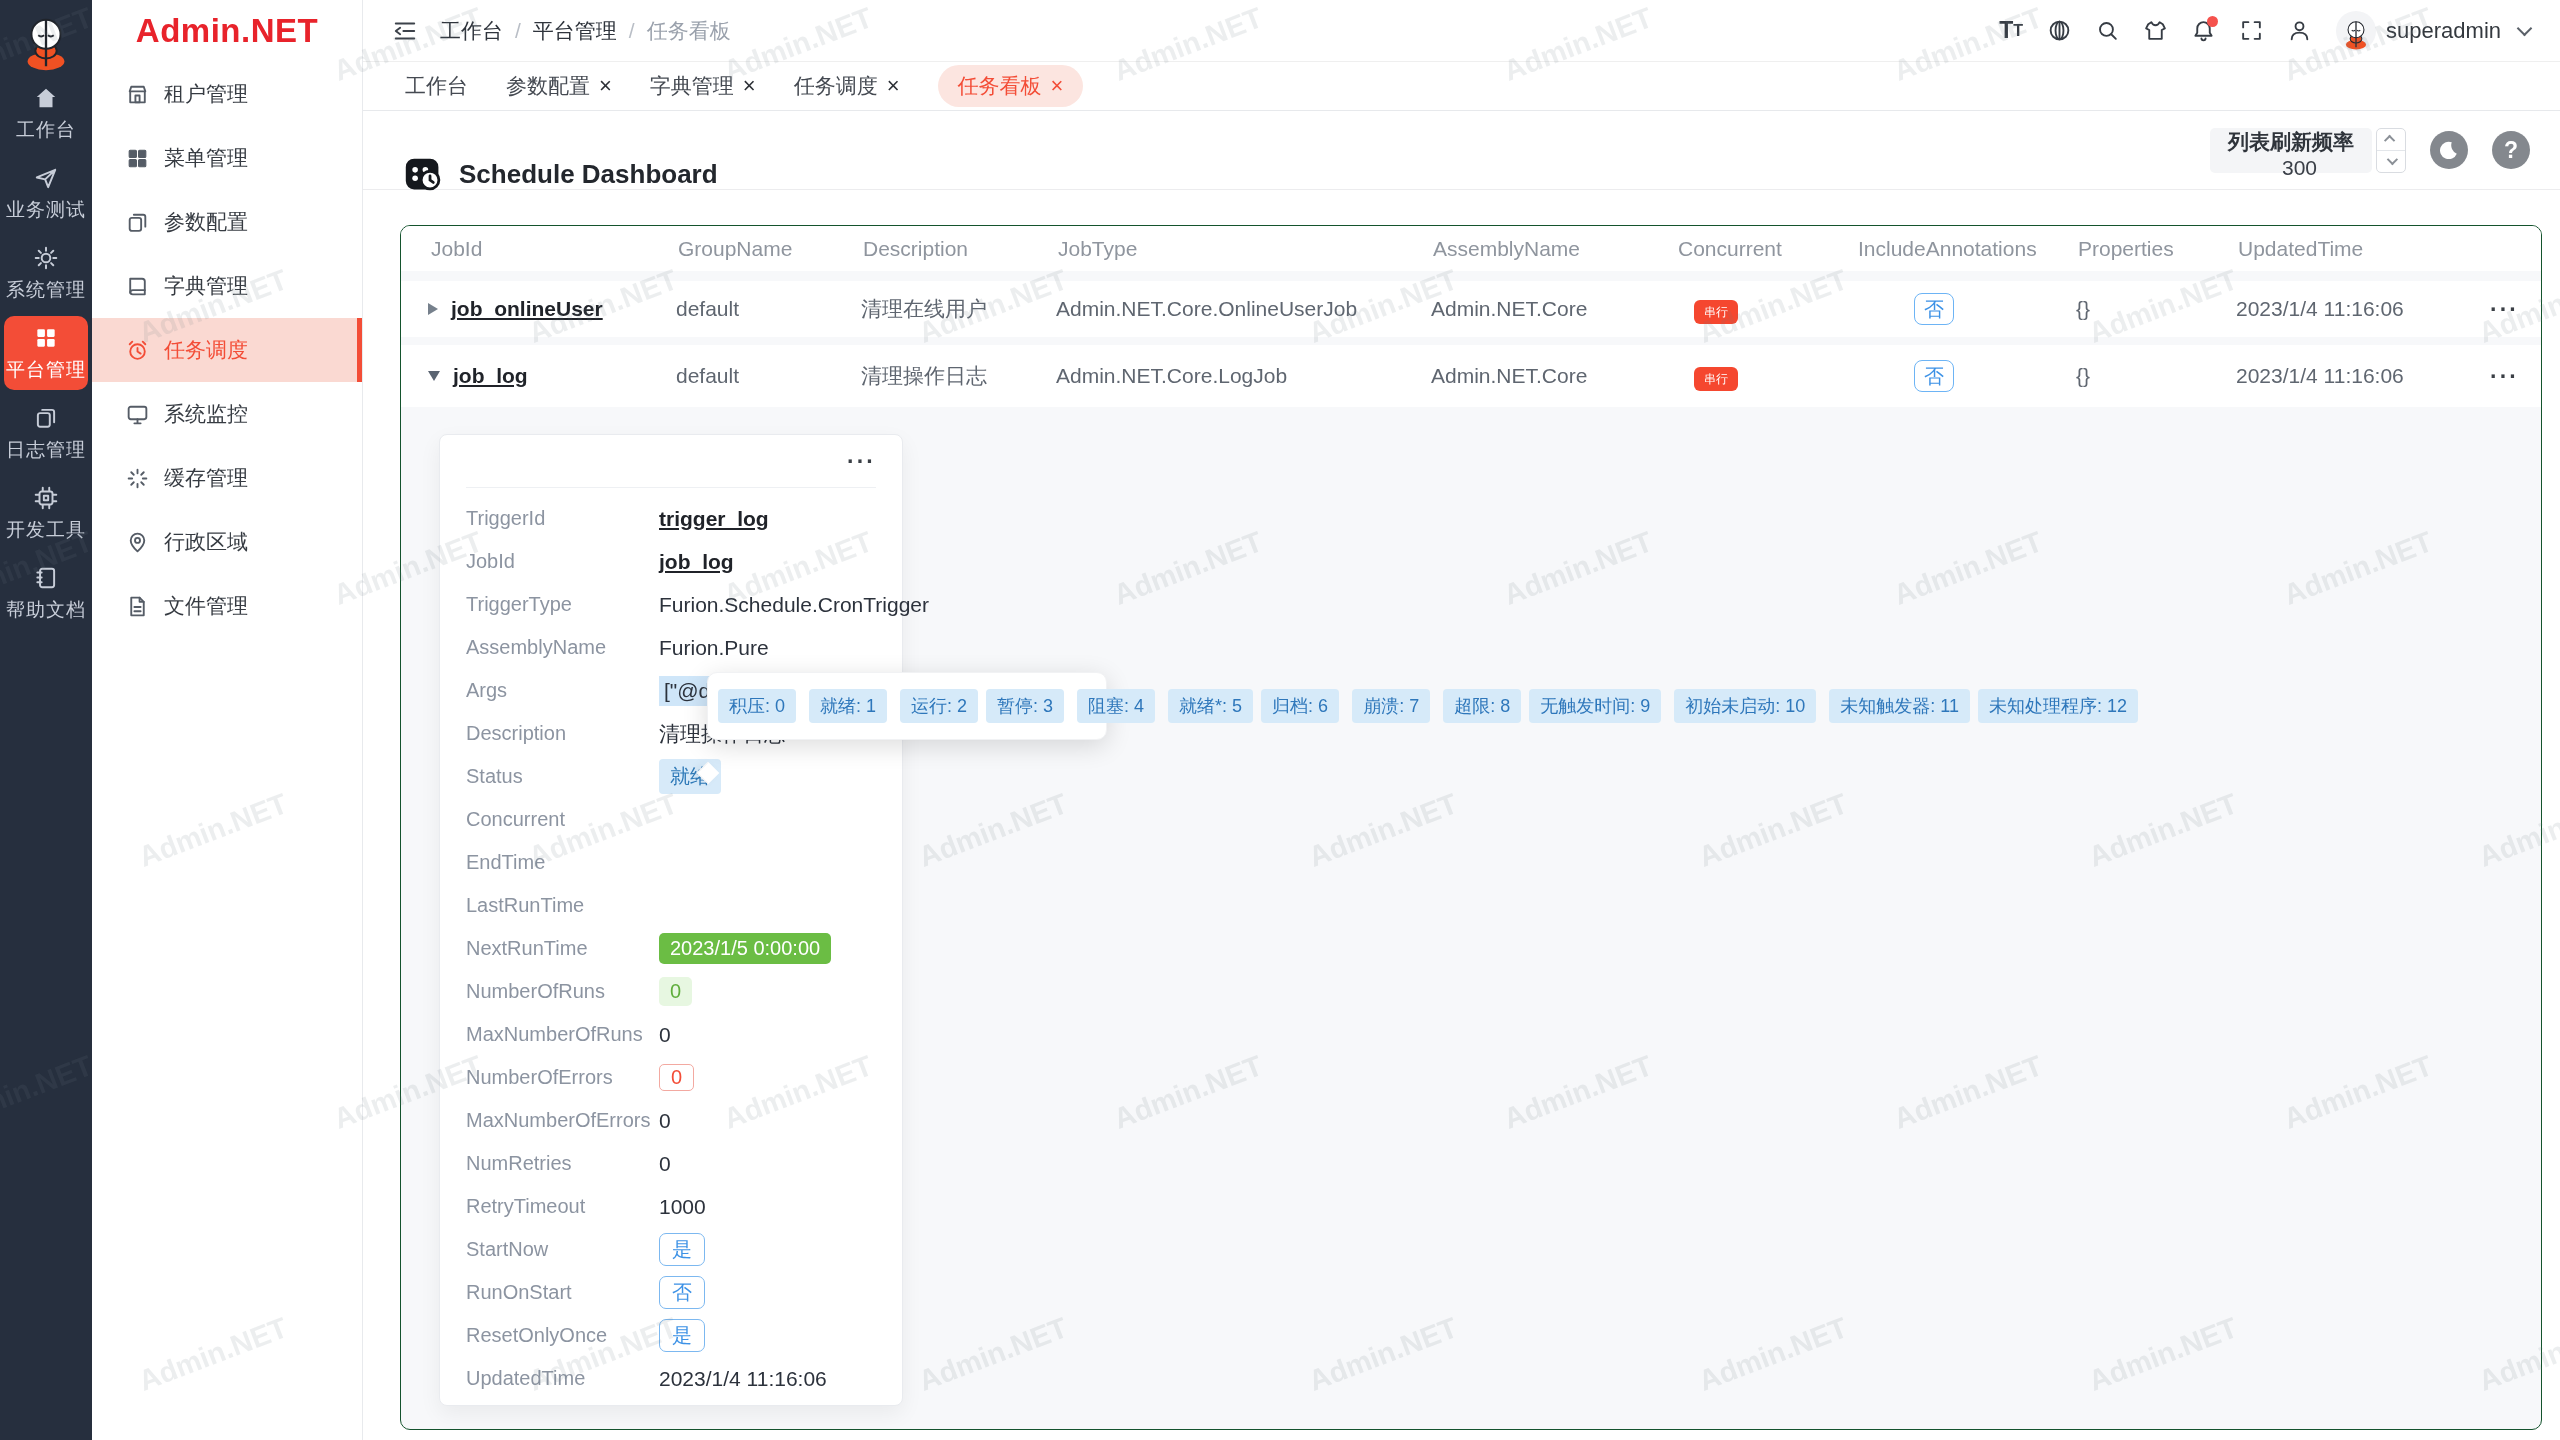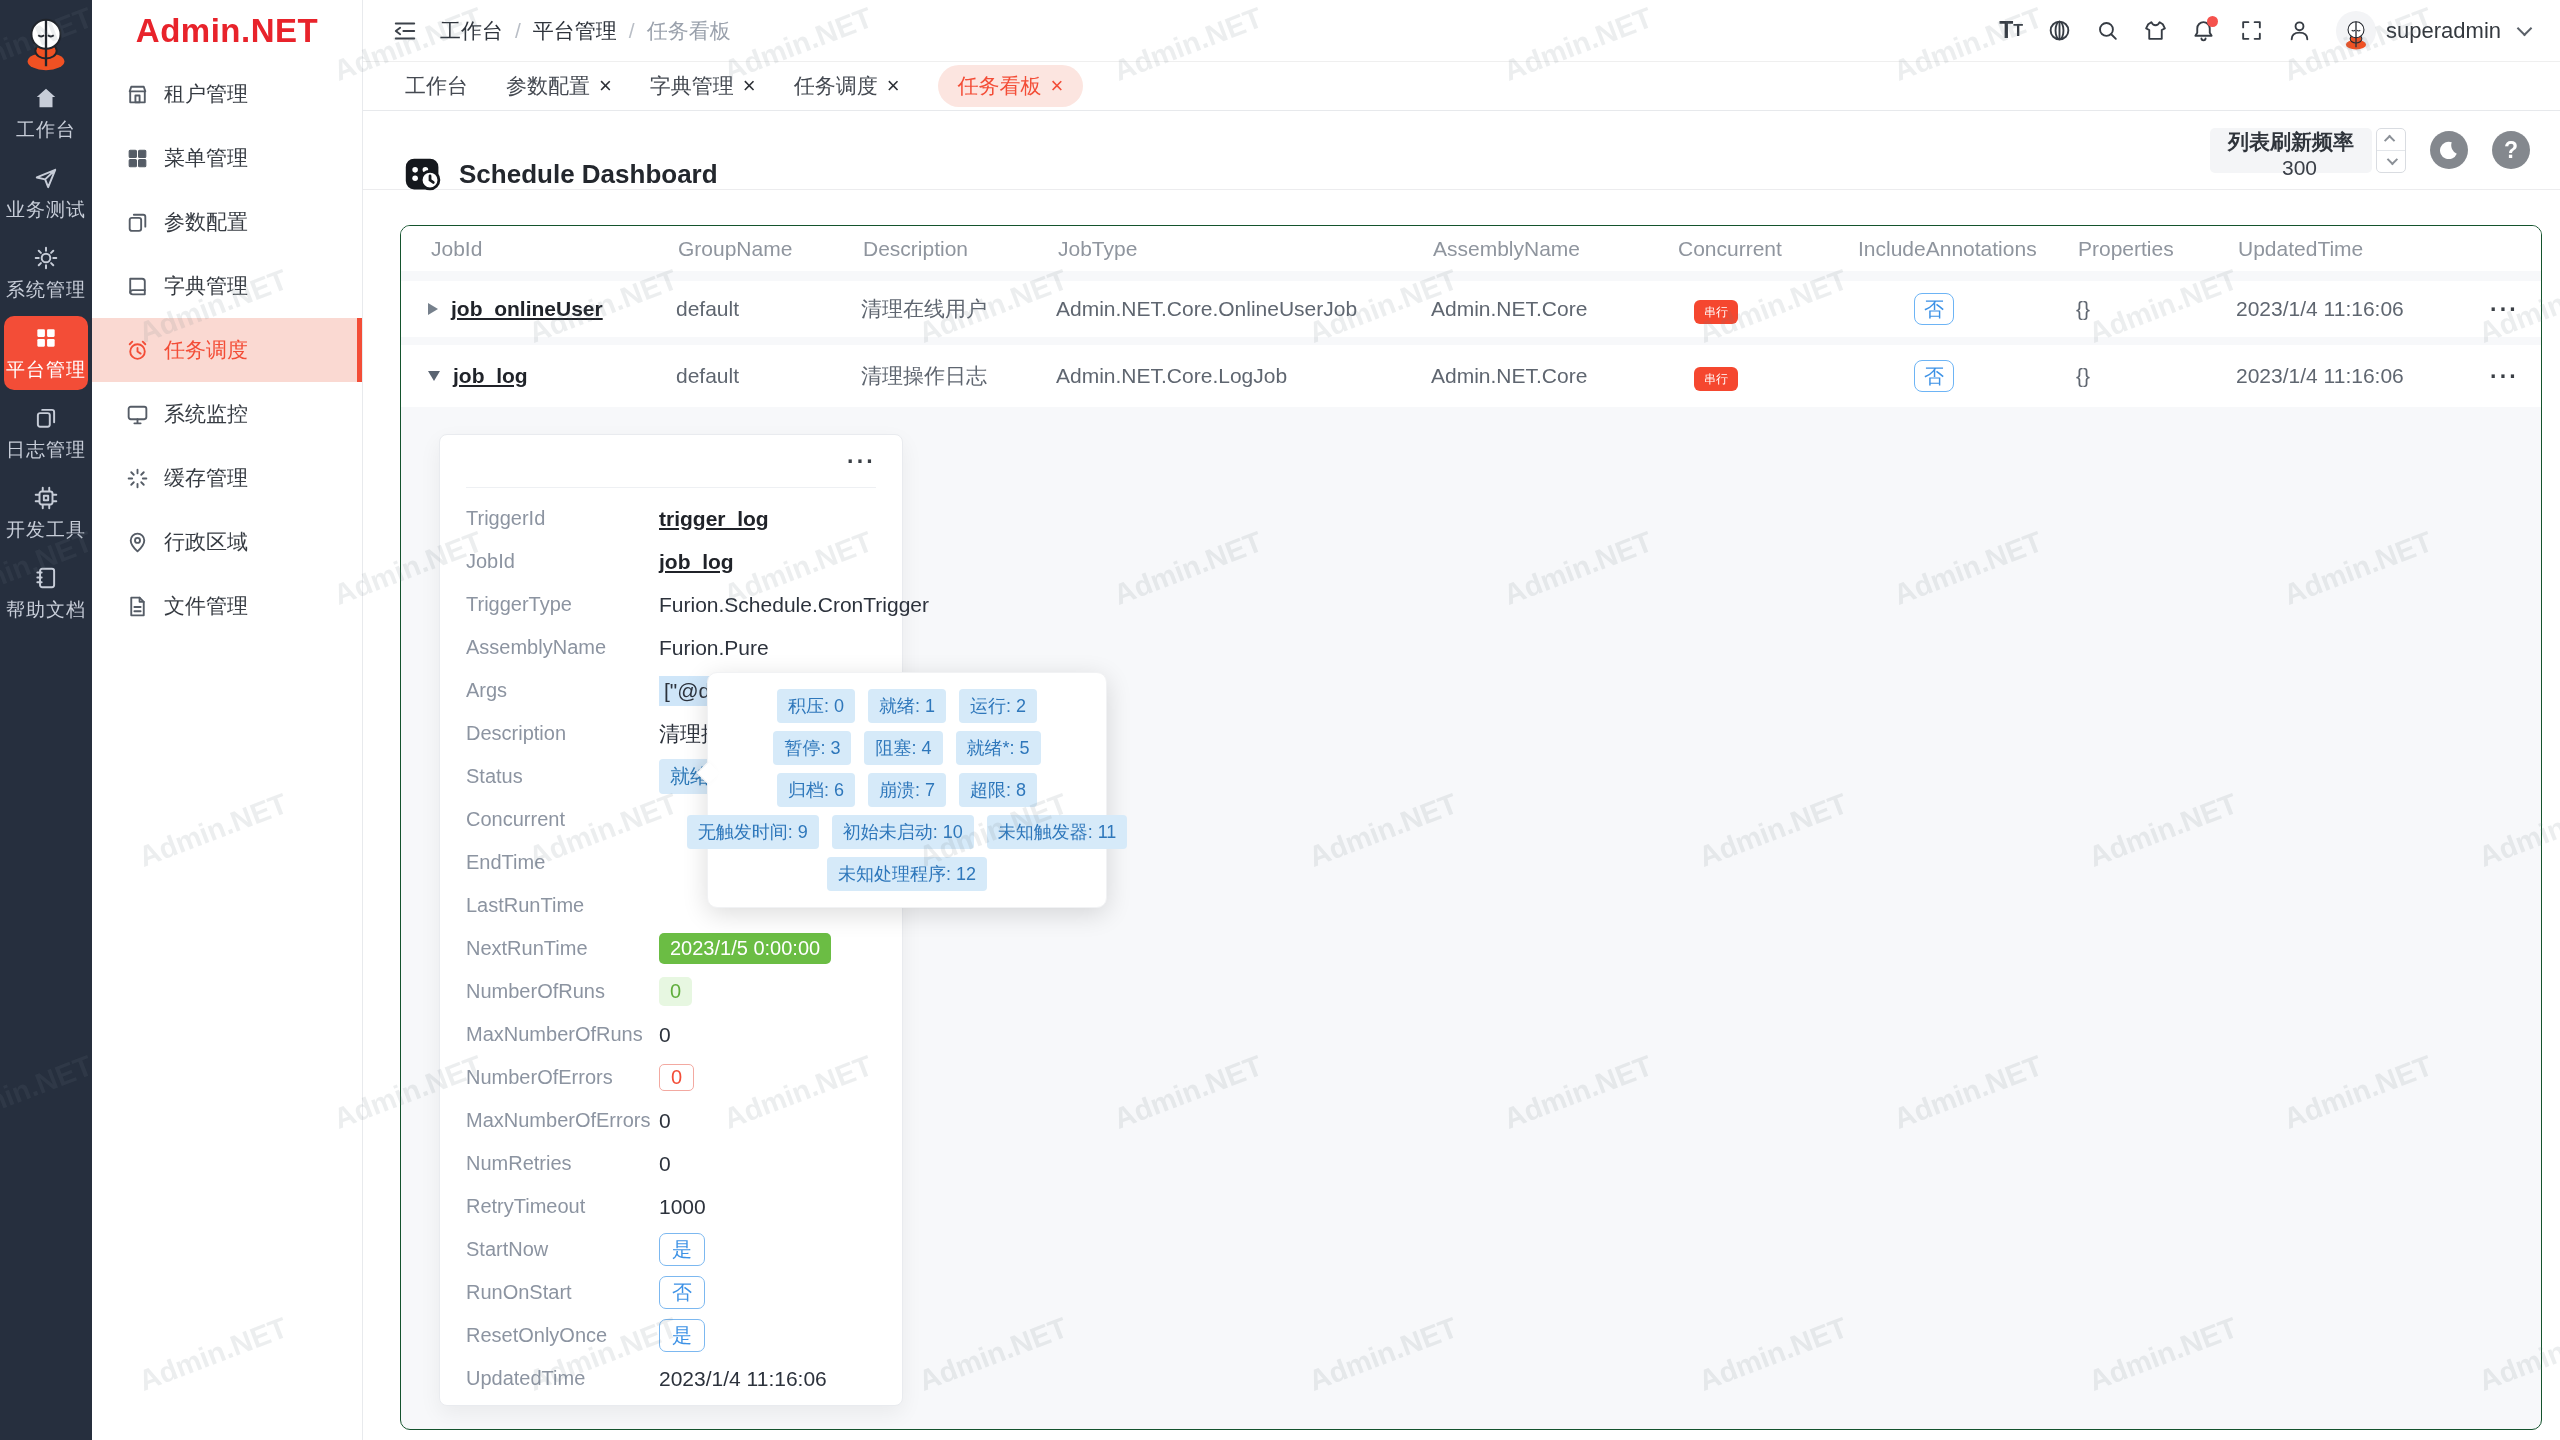--- a/index.html
+++ b/index.html
@@ -112,21 +112,21 @@
   .chip-blue-light { background:#d7eaf9; color:#2f7ab8; font-size:20px; padding:4px 11px; border-radius:4px; }
   .chip-hl { background:#cfe6f9; color:#2c323c; font-size:21px; padding:3px 5px; }
   .chip-green { background:#6bbd44; color:#fff; font-size:20px; padding:4px 11px; border-radius:5px; }
   .chip-green-light { background:#e7f7e1; color:#5fae3c; font-size:20px; padding:3px 11px; border-radius:5px; }
   .chip-red-outline { background:#fff; border:1px solid #f3a9a1; color:#f34d37; font-size:20px; padding:1px 11px; border-radius:5px; }
   .chip-blue-outline { background:#fff; border:1px solid #7cb8f0; color:#3d92e6; font-size:20px; padding:2px 12px; border-radius:7px; }
 
   
   .popover { position:absolute; left:306px; top:265px; width:400px; background:#fff; border:1px solid #f1f2f4;
              border-radius:10px; box-shadow:0 6px 26px rgba(0,0,0,0.14); padding:16px 10px; z-index:5;
-             display:flex; flex-direction:column; gap:8px; }
+             display:flex; flex-direction:row; gap:8px; }
   .pop-arrow { position:absolute; left:-8px; top:92px; width:16px; height:16px; background:#fff;
                transform:rotate(45deg); box-shadow:-3px 3px 8px rgba(0,0,0,0.05); border-left:1px solid #f1f2f4; border-bottom:1px solid #f1f2f4; }
   .pop-row { display:flex; justify-content:center; gap:13px; }
   .tt-badge { background:#d6eaf9; color:#2e77bb; font-size:18px; padding:5px 11px; border-radius:4px; white-space:nowrap; }
 
   svg.line { fill:none; stroke-width:1.8; stroke-linecap:round; stroke-linejoin:round; }
 </style>
 </head>
 <body>
 

